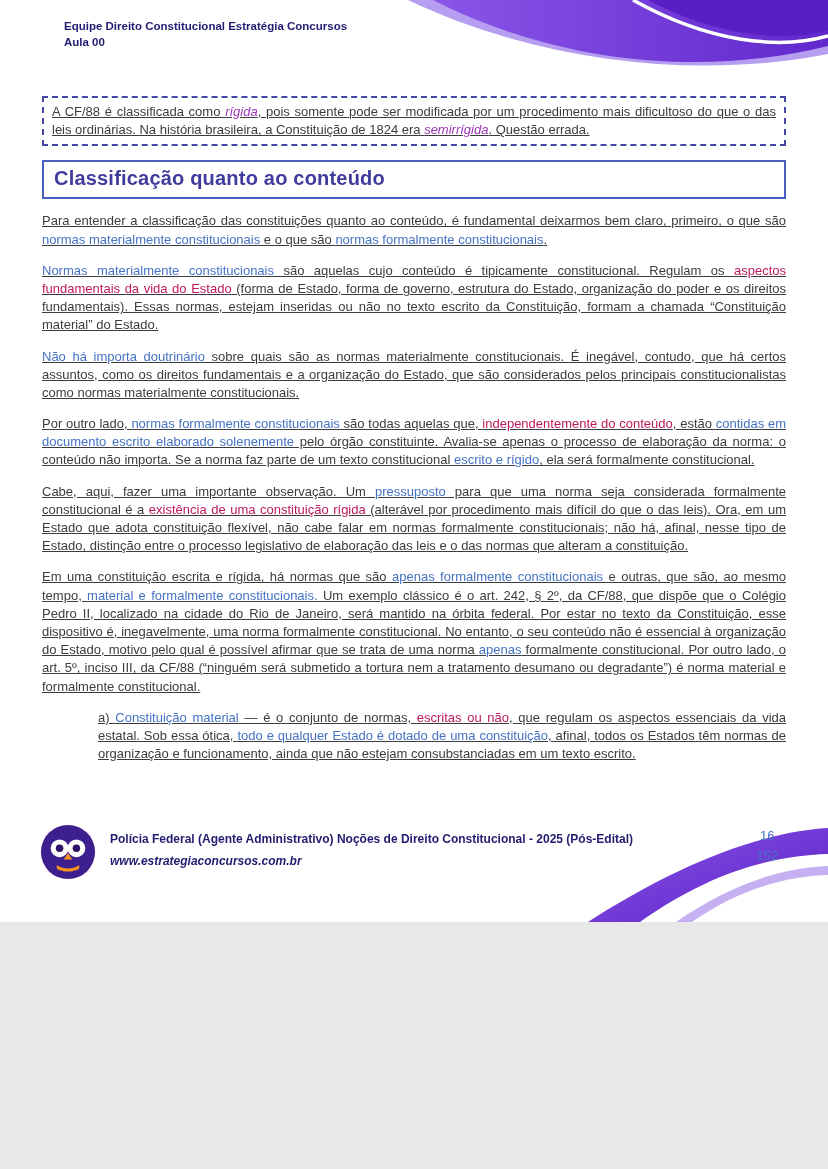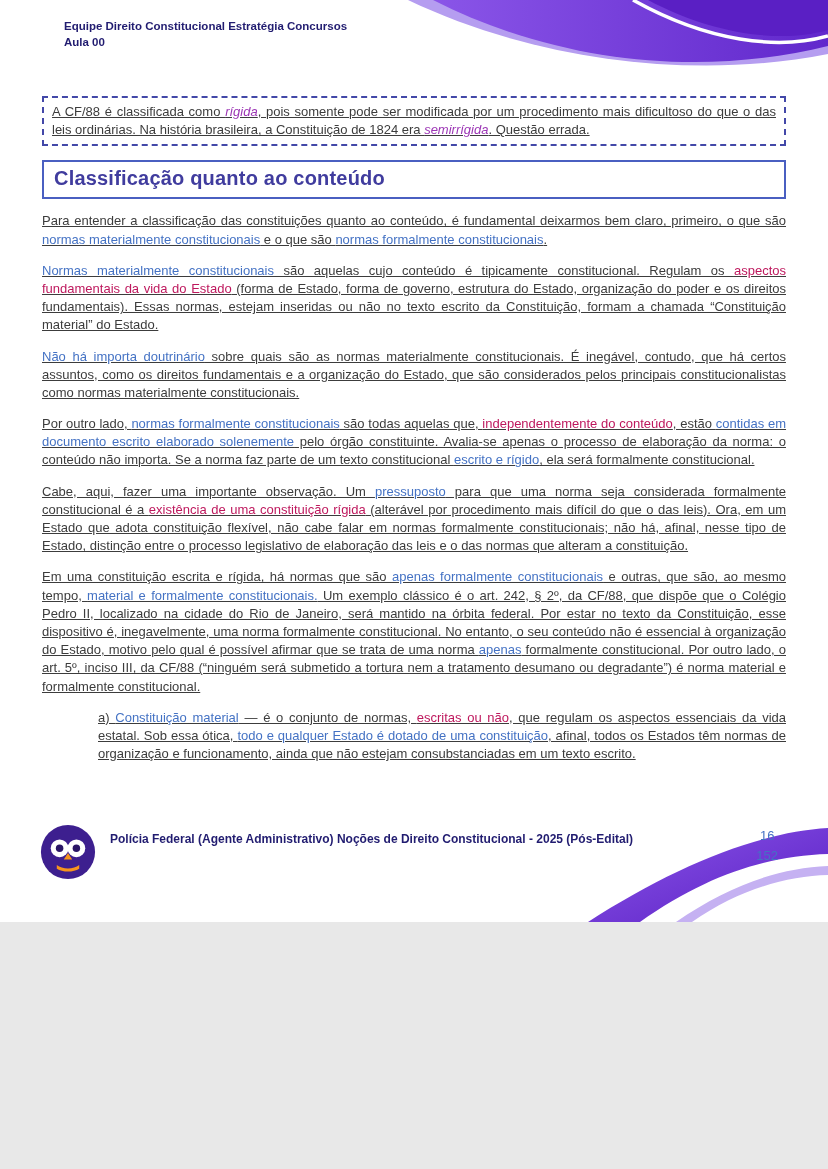--- a/index.html
+++ b/index.html
@@ -102,20 +102,21 @@
       <circle cx="30" cy="30" r="29" fill="#3d1f8f"></circle>
       <circle cx="21" cy="26" r="9.5" fill="#ffffff"></circle>
       <circle cx="39" cy="26" r="9.5" fill="#ffffff"></circle>
       <circle cx="21" cy="26" r="4" fill="#2a1566"></circle>
       <circle cx="39" cy="26" r="4" fill="#2a1566"></circle>
       <polygon points="30,31 25.5,38 34.5,38" fill="#f7941d"></polygon>
       <path d="M18,44 C24,49 36,49 42,44 L42,48 C36,52 24,52 18,48 Z" fill="#f7941d"></path>
     </svg>
     <div class="footer-text">
       <div class="footer-course">Polícia Federal (Agente Administrativo) Noções de Direito Constitucional - 2025 (Pós-Edital)</div>
+      <div class="footer-site">www.estrategiaconcursos.com.br</div>
     </div>
     <div class="pages">
       <div>16</div>
       <div>152</div>
     </div>
   </footer>
 
 </div>
 
 </body></html>

